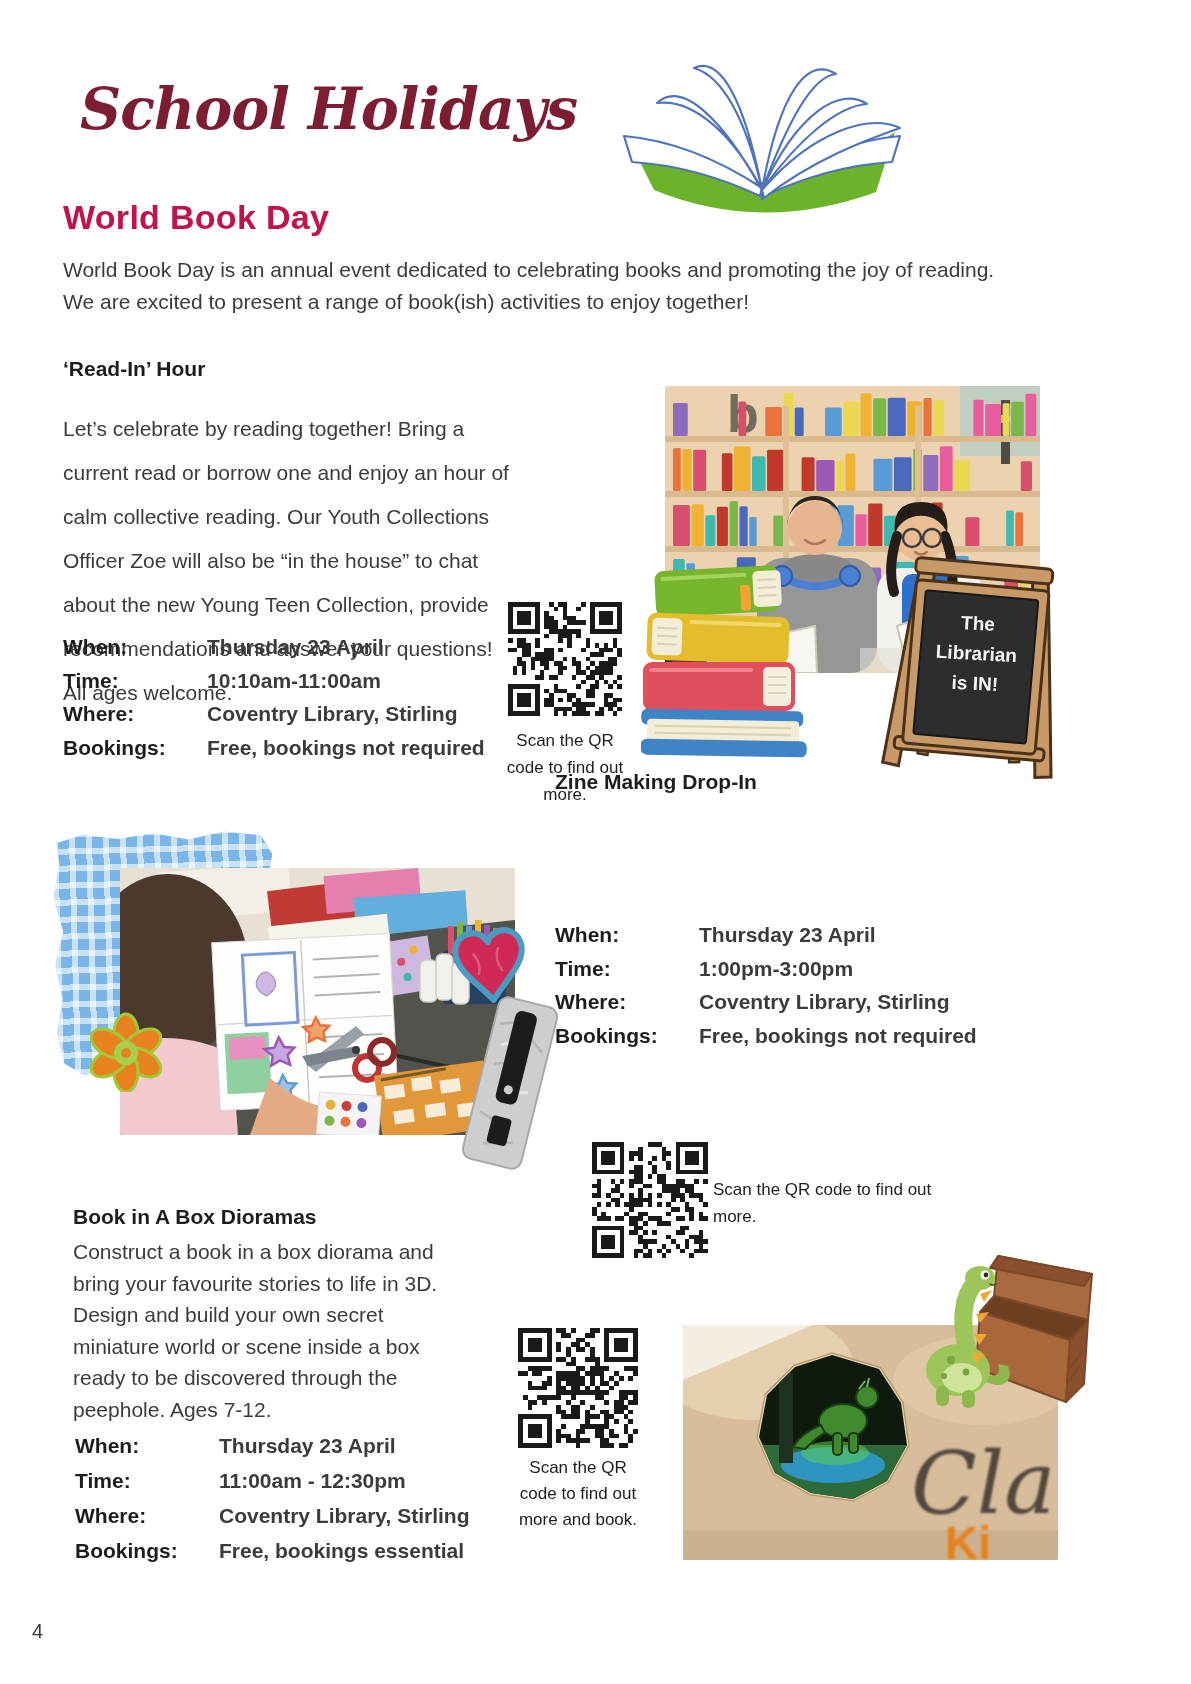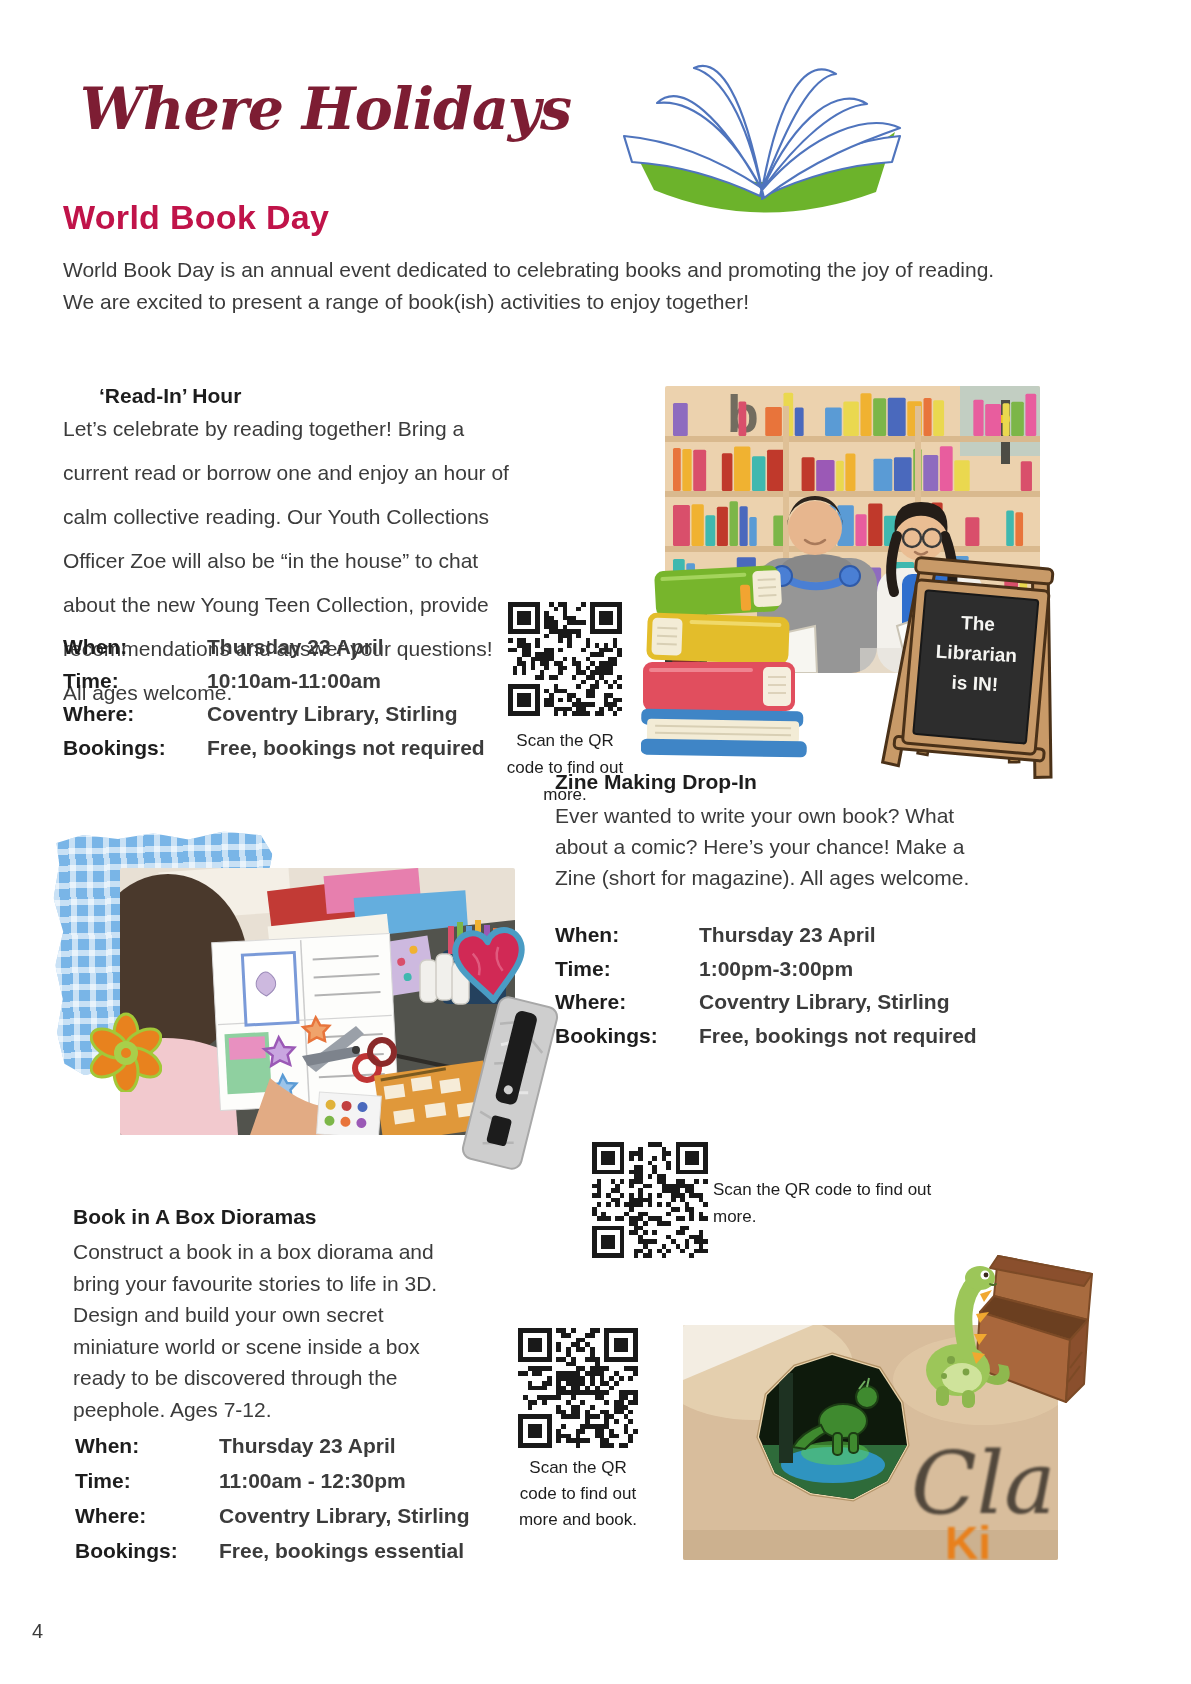--- a/index.html
+++ b/index.html
@@ -29,41 +29,41 @@
       96% 47%,99% 60%,95% 72%,98% 84%,93% 97%,78% 100%,60% 97%,44% 100%,28% 97%,12% 100%,3% 95%,
       0% 82%,3% 68%,0% 54%,4% 40%,0% 26%,3% 12%);
     transform:rotate(-1.5deg);}
   .page-number{font-size:20px;color:#3b3b3b;}
 </style>
 </head>
 <body>
 
 <div class="page">
 
-  <div class="abs page-title" style="left:80px;top:75px;">Where Holidays</div>
+  <div class="abs page-title" style="left:80px;top:75px;">School Holidays</div>
 
   <svg class="abs" style="left:612px;top:18px;" width="295" height="195" viewBox="0 0 295 195">
     <path d="M15,118 Q150,212 283,114 L264,174 Q150,216 42,172 Z" fill="#6cb32b"></path>
     <g fill="#ffffff" stroke="#4f74bd" stroke-width="2.2" stroke-linejoin="round">
       <path d="M150,170 Q80,124 12,118 L20,144 Q84,148 148,178 Z"></path>
       <path d="M150,170 Q220,124 288,118 L280,144 Q216,148 152,178 Z"></path>
       <path d="M150,172 C110,100 70,62 45,85 C82,80 122,118 150,172 Z"></path>
       <path d="M150,172 C132,80 108,38 82,50 C110,58 134,100 150,172 Z"></path>
       <path d="M150,172 C168,72 196,38 224,56 C200,58 176,104 150,172 Z"></path>
       <path d="M150,172 C185,95 228,68 255,86 C225,88 186,122 150,172 Z"></path>
       <path d="M150,172 C202,112 258,96 288,110 C254,122 200,142 152,180 Z"></path>
       <path d="M150,172 Q150,176 150,182" stroke-width="2"></path>
     </g>
   </svg>
 
   <div class="abs wbd-heading" style="left:63px;top:198px;">World Book Day</div>
 
   <div class="abs body-text" style="left:63px;top:254px;width:940px;">World Book Day is an annual event dedicated to celebrating books and promoting the joy of reading. We are excited to present a range of book(ish) activities to enjoy together!</div>
 
-  <div class="abs event-name" style="left:63px;top:384px;margin-left:36px;">‘Read-In’ Hour</div>
+  <div class="abs event-name" style="left:63px;top:357px;">‘Read-In’ Hour</div>
   <div class="abs body-text" style="left:63px;top:407px;width:455px;line-height:44px;">Let’s celebrate by reading together! Bring a current read or borrow one and enjoy an hour of calm collective reading. Our Youth Collections Officer Zoe will also be “in the house” to chat about the new Young Teen Collection, provide recommendations and answer your questions! All ages welcome.</div>
 
   <div class="abs details" style="left:63px;top:630px;">
     <div class="drow">
         <span class="dlabel">When:</span>
         <span class="dval">Thursday 23 April</span>
       </div>
     <div class="drow">
         <span class="dlabel">Time:</span>
         <span class="dval">10:10am-11:00am</span>
@@ -603,21 +603,20 @@
   <svg class="abs" style="left:478px;top:998px;transform:rotate(14deg);" width="64" height="170" viewBox="0 0 64 170">
     <rect x="2" y="2" width="60" height="166" rx="10" fill="#cecece" stroke="#a8a8a8" stroke-width="2"></rect>
     <path d="M8,30 L30,22 M12,70 L44,60 M10,120 L36,128 M20,150 L50,142 M40,36 L56,48" stroke="#b5b5b5" stroke-width="2.5" fill="none"></path>
     <path d="M14,50 L34,40 M28,96 L52,90" stroke="#e6e6e6" stroke-width="3" fill="none"></path>
     <rect x="21" y="12" width="22" height="94" rx="7" fill="#1c1c1c"></rect>
     <circle cx="32" cy="92" r="4.5" fill="#cecece"></circle>
     <rect x="23" y="120" width="20" height="28" rx="4" fill="#1c1c1c"></rect>
   </svg>
 
   <div class="abs event-name" style="left:555px;top:770px;">Zine Making Drop-In</div>
-  <div class="abs body-text" style="left:555px;top:800px;width:430px;line-height:31px;">Ever wanted to write your own book? What about a comic? Here’s your chance! Make a Zine (short for magazine). All ages welcome.</div>
 
   <div class="abs details" style="left:555px;top:918px;">
     <div class="drow">
         <span class="dlabel">When:</span>
         <span class="dval">Thursday 23 April</span>
       </div>
     <div class="drow">
         <span class="dlabel">Time:</span>
         <span class="dval">1:00pm-3:00pm</span>
       </div>

